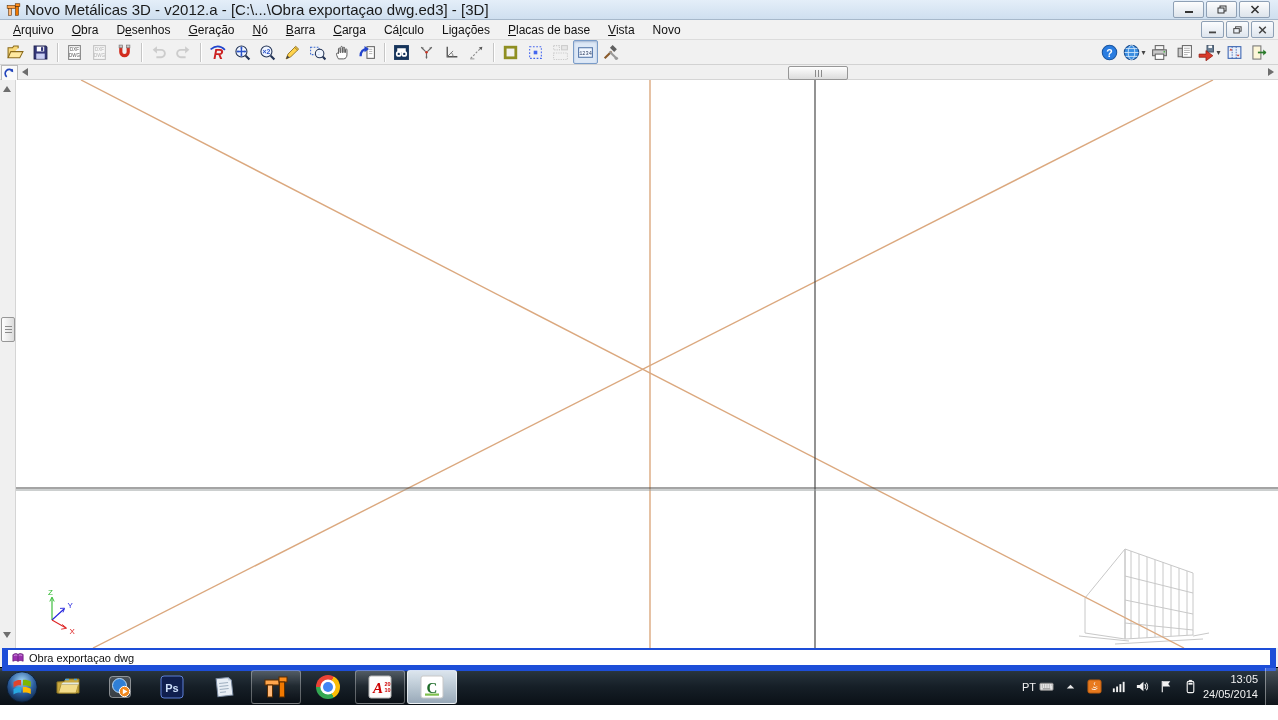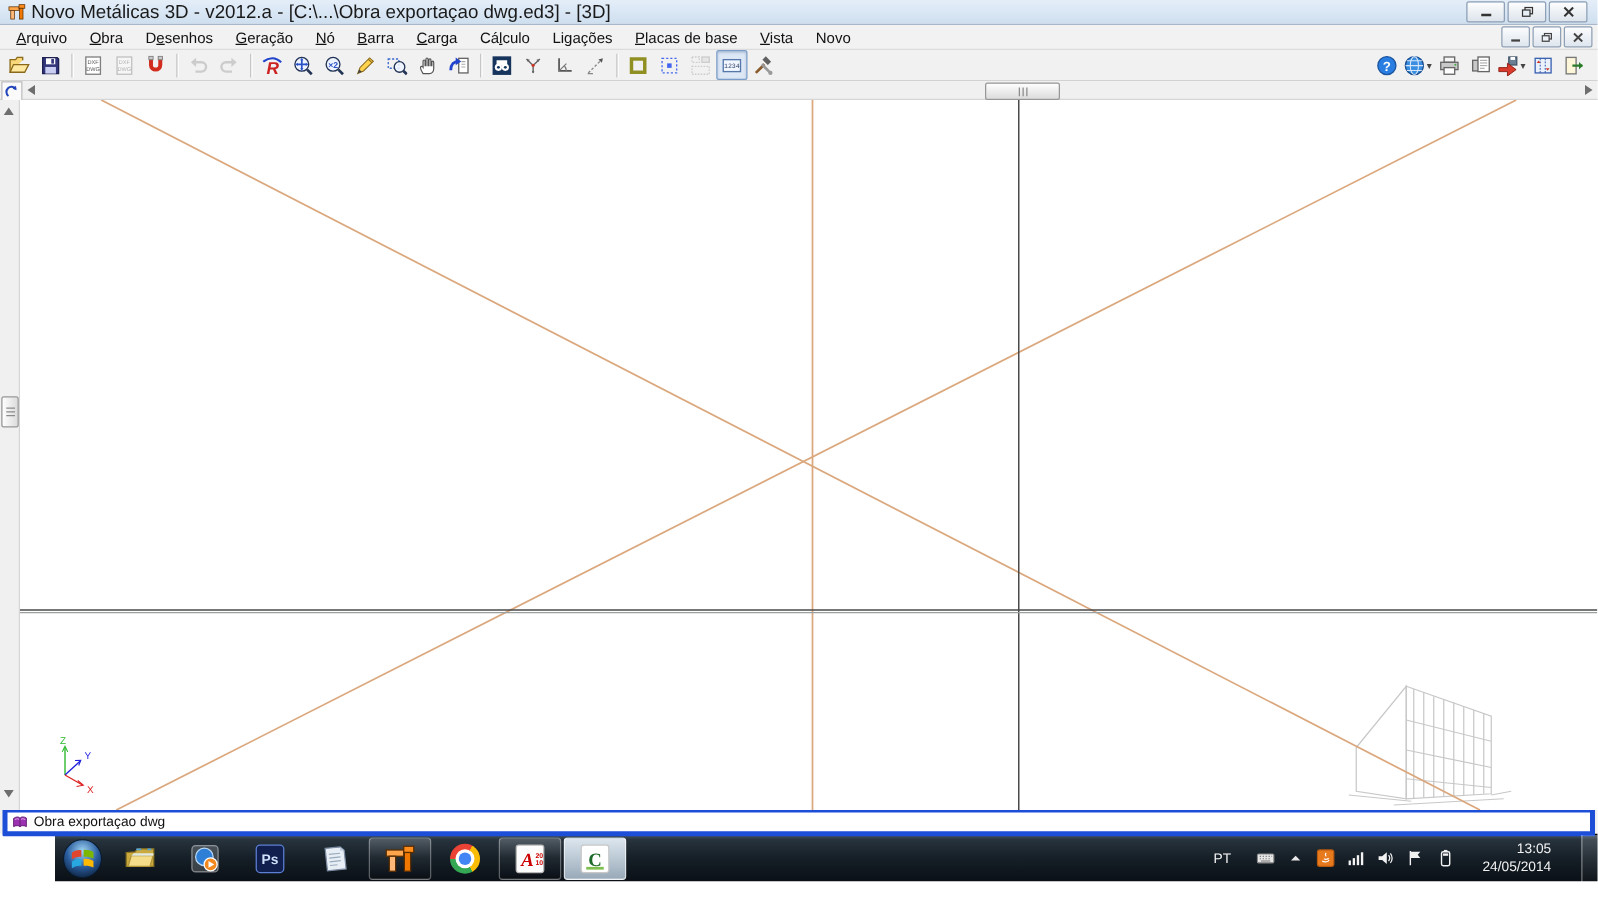--- a/index.html
+++ b/index.html
@@ -85,42 +85,42 @@
   .tab{position:relative;margin-right:-6px;}
   .tab-outer{clip-path:polygon(0 0,100% 0,calc(100% - 9px) 100%,9px 100%);background:#8f8f8f;
     height:100%;display:flex;align-items:center;}
   .tab-inner{clip-path:polygon(1.5px 0,calc(100% - 1.5px) 0,calc(100% - 10px) 100%,10px 100%);
     background:#e9e9e9;margin:1px 0 0 0;height:13px;display:flex;align-items:center;padding:0 16px;
     font-size:10.5px;color:#222;}
   .tab.active .tab-inner{background:#ffffff;}
 
   
   .statusbar{height:19px;background:#f0f0f0;display:flex;align-items:center;box-sizing:border-box;padding:1px 2px;}
-  .status-field{flex:1;height:15px;background:#fff;border:4px solid #1d4ed8;border-radius:1px;
+  .status-field{flex:1;height:15px;background:#fff;border:6px solid #1d4ed8;border-radius:1px;
     display:flex;align-items:center;padding:0 3px;gap:4px;}
   .status-field svg{width:14px;height:12px;flex:0 0 auto;}
   .status-text{font-size:11px;color:#111;white-space:nowrap;}
 
   
   .taskbar{height:38px;background:linear-gradient(180deg,#44535f 0%,#27333d 10%,#161f27 50%,#0a1016 100%);
-    display:flex;align-items:center;box-sizing:border-box;border-top:1px solid #000;margin-left:44px;}
+    display:flex;align-items:center;box-sizing:border-box;border-top:1px solid #000;}
   .start-orb{width:40px;height:38px;display:flex;align-items:center;justify-content:center;margin-left:2px;}
   .start-orb svg{width:34px;height:34px;display:block;}
   .task-btn{width:50px;height:34px;margin:0 1px;border-radius:3px;display:flex;align-items:center;justify-content:center;}
   .task-btn svg{width:26px;height:26px;display:block;}
   .task-btn.open{border:1px solid rgba(255,255,255,.32);
     background:linear-gradient(rgba(255,255,255,.20),rgba(255,255,255,.05) 45%,rgba(0,0,0,.12));box-sizing:border-box;}
   .task-btn.active{background:linear-gradient(rgba(235,244,252,.92),rgba(200,220,238,.75));
     border:1px solid rgba(255,255,255,.6);}
   .chrome-disc{width:24px;height:24px;border-radius:50%;position:relative;
     background:conic-gradient(from 30deg,#fbbc05 0 120deg,#34a853 0 240deg,#ea4335 0 360deg);}
   .chrome-disc::after{content:"";position:absolute;left:50%;top:50%;width:10px;height:10px;
     transform:translate(-50%,-50%);border-radius:50%;background:#4285f4;box-shadow:0 0 0 2.6px #fff;}
 
-  .tray{margin-left:auto;display:flex;align-items:center;gap:20px;color:#f2f2f2;height:100%;}
+  .tray{margin-left:auto;display:flex;align-items:center;gap:3px;color:#f2f2f2;height:100%;}
   .tray-lang{font-size:11px;color:#f2f2f2;}
   .tray-ico{display:flex;align-items:center;}
   .tray-ico svg{width:15px;height:15px;display:block;}
   .clock{text-align:right;font-size:11px;line-height:1.3;color:#f2f2f2;margin:0 4px 0 2px;}
   .show-desktop{width:12px;height:38px;border-left:1px solid rgba(255,255,255,.4);
     background:linear-gradient(rgba(255,255,255,.14),rgba(255,255,255,.02));}
 </style>
 </head>
 <body>
 

